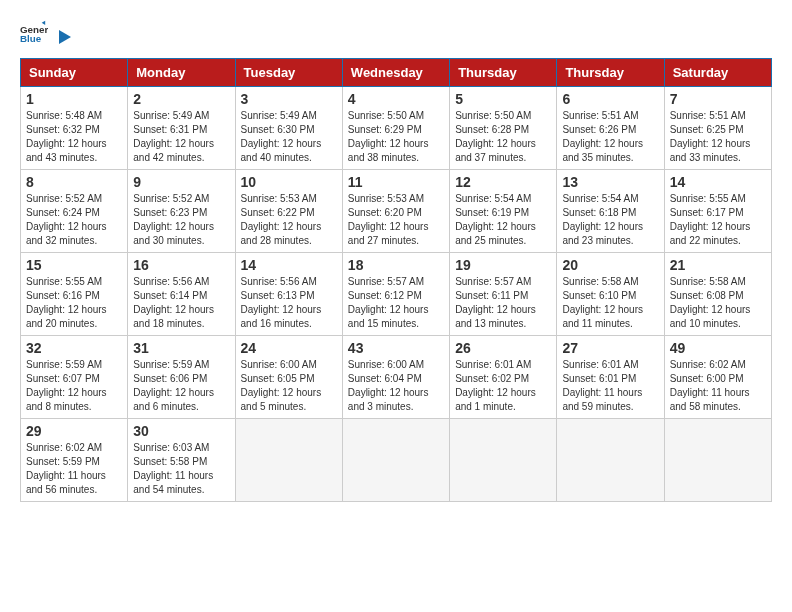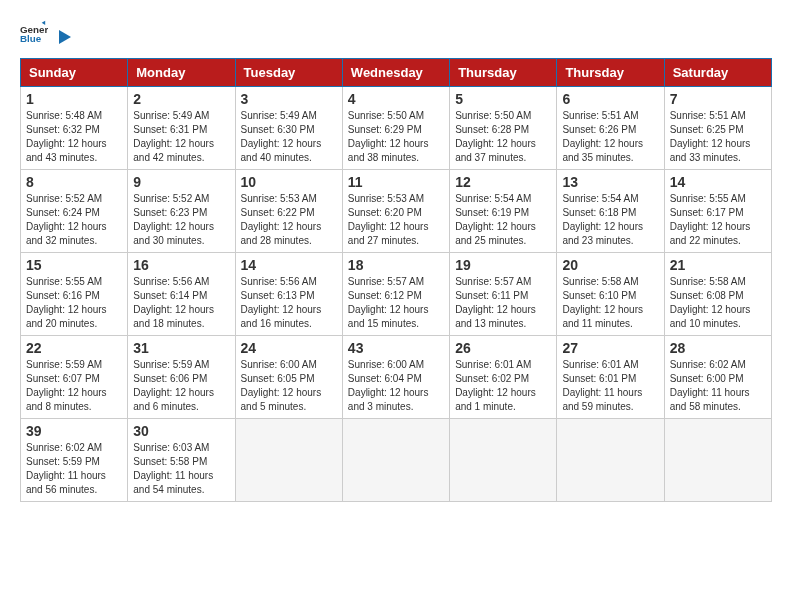--- a/index.html
+++ b/index.html
@@ -203,21 +203,21 @@
           <span class="day-number">20</span>
           <div class="day-info">Sunrise: 5:58 AM<br>Sunset: 6:10 PM<br>Daylight: 12 hours<br>and 11 minutes.</div>
         </td>
         <td>
           <span class="day-number">21</span>
           <div class="day-info">Sunrise: 5:58 AM<br>Sunset: 6:08 PM<br>Daylight: 12 hours<br>and 10 minutes.</div>
         </td>
       </tr>
       <tr>
         <td>
-          <span class="day-number">22</span>
+          <span class="day-number">32</span>
           <div class="day-info">Sunrise: 5:59 AM<br>Sunset: 6:07 PM<br>Daylight: 12 hours<br>and 8 minutes.</div>
         </td>
         <td>
           <span class="day-number">31</span>
           <div class="day-info">Sunrise: 5:59 AM<br>Sunset: 6:06 PM<br>Daylight: 12 hours<br>and 6 minutes.</div>
         </td>
         <td>
           <span class="day-number">24</span>
           <div class="day-info">Sunrise: 6:00 AM<br>Sunset: 6:05 PM<br>Daylight: 12 hours<br>and 5 minutes.</div>
         </td>
@@ -227,27 +227,27 @@
         </td>
         <td>
           <span class="day-number">26</span>
           <div class="day-info">Sunrise: 6:01 AM<br>Sunset: 6:02 PM<br>Daylight: 12 hours<br>and 1 minute.</div>
         </td>
         <td>
           <span class="day-number">27</span>
           <div class="day-info">Sunrise: 6:01 AM<br>Sunset: 6:01 PM<br>Daylight: 11 hours<br>and 59 minutes.</div>
         </td>
         <td>
-          <span class="day-number">28</span>
+          <span class="day-number">49</span>
           <div class="day-info">Sunrise: 6:02 AM<br>Sunset: 6:00 PM<br>Daylight: 11 hours<br>and 58 minutes.</div>
         </td>
       </tr>
       <tr>
         <td>
-          <span class="day-number">39</span>
+          <span class="day-number">29</span>
           <div class="day-info">Sunrise: 6:02 AM<br>Sunset: 5:59 PM<br>Daylight: 11 hours<br>and 56 minutes.</div>
         </td>
         <td>
           <span class="day-number">30</span>
           <div class="day-info">Sunrise: 6:03 AM<br>Sunset: 5:58 PM<br>Daylight: 11 hours<br>and 54 minutes.</div>
         </td>
         <td class="empty"></td>
         <td class="empty"></td>
         <td class="empty"></td>
         <td class="empty"></td>

